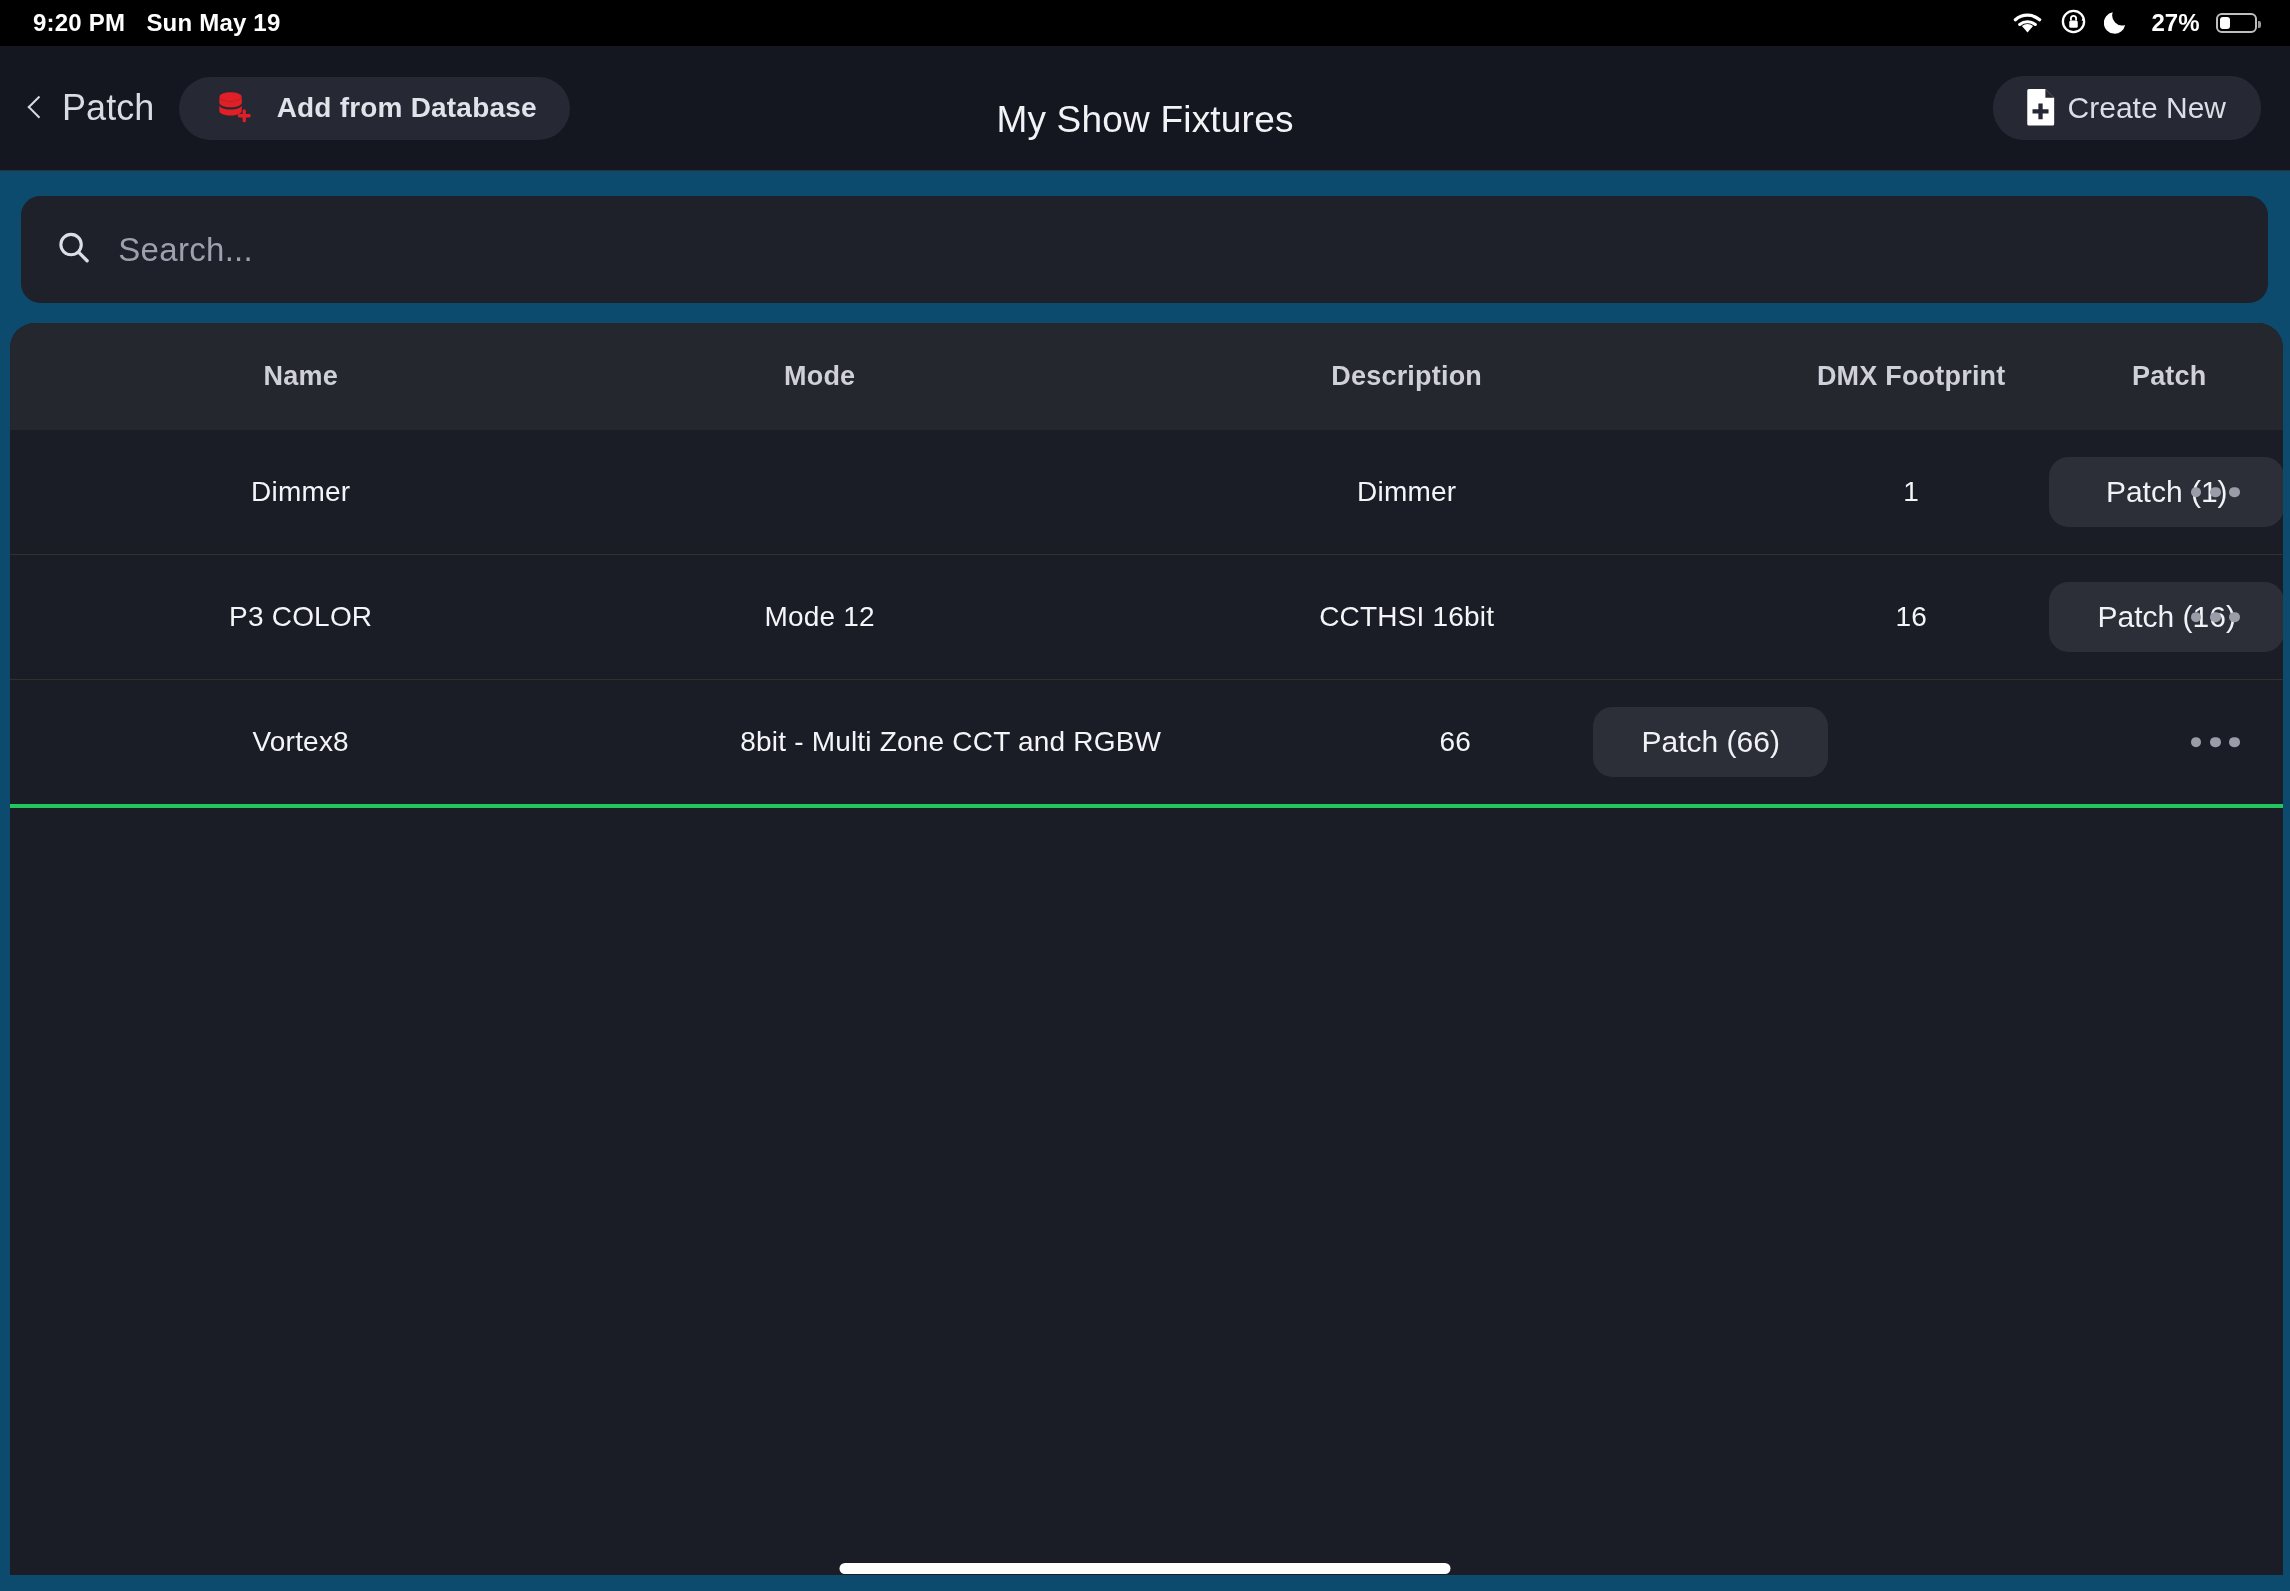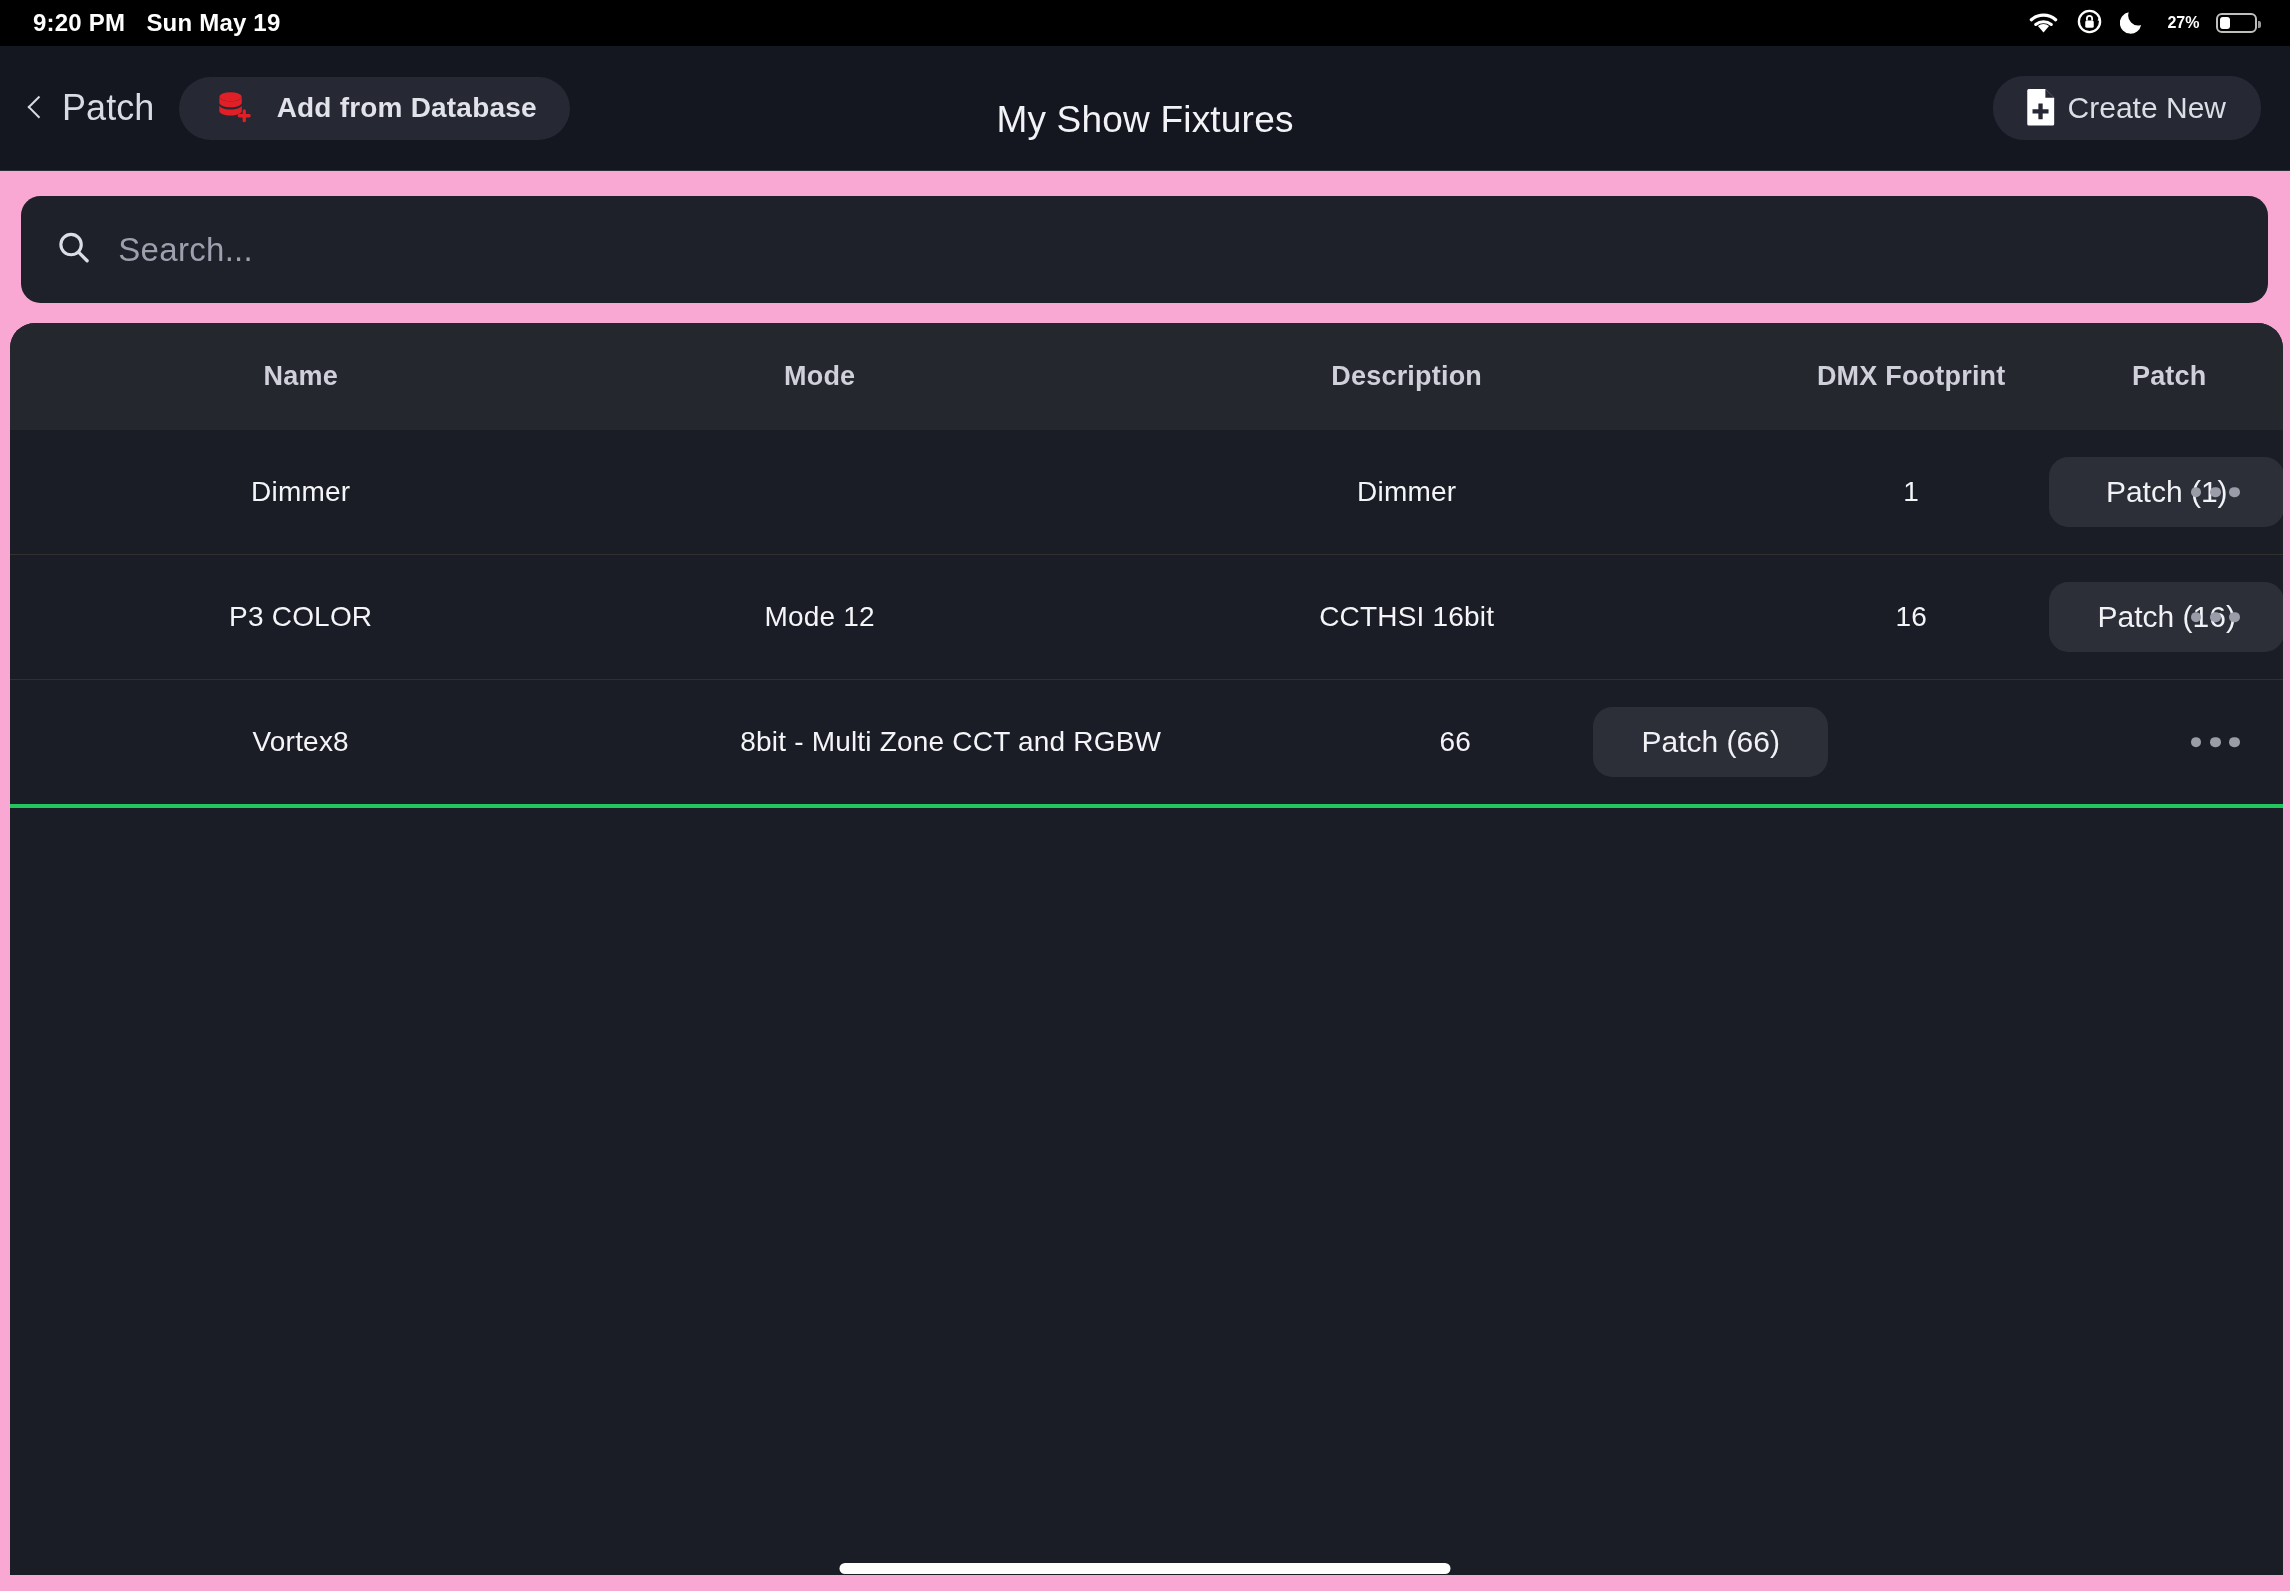--- a/index.html
+++ b/index.html
@@ -11,21 +11,21 @@
     width: 2290px;
     height: 1591px;
     overflow: hidden;
     font-family: "Liberation Sans", sans-serif;
     -webkit-font-smoothing: antialiased;
   }
   #app {
     position: relative;
     width: 2290px;
     height: 1591px;
-    background: #f9a8d4;
+    background: #0c4a6e;
   }
 
   
   .statusbar {
     position: absolute;
     top: 0; left: 0;
     width: 2290px;
     height: 46px;
     background: #000000;
     display: flex;
@@ -42,21 +42,21 @@
     font-size: 24px;
     font-weight: 600;
     letter-spacing: 0.2px;
   }
   .status-right {
     display: flex;
     align-items: center;
     gap: 16.5px;
   }
   .status-right .pct {
-    font-size: 16px;
+    font-size: 24px;
     font-weight: 600;
     margin-left: 6px;
   }
   .battery {
     position: relative;
     width: 41px;
     height: 20.4px;
     border: 2.4px solid rgba(255,255,255,0.75);
     border-radius: 5.8px;
     box-sizing: border-box;

